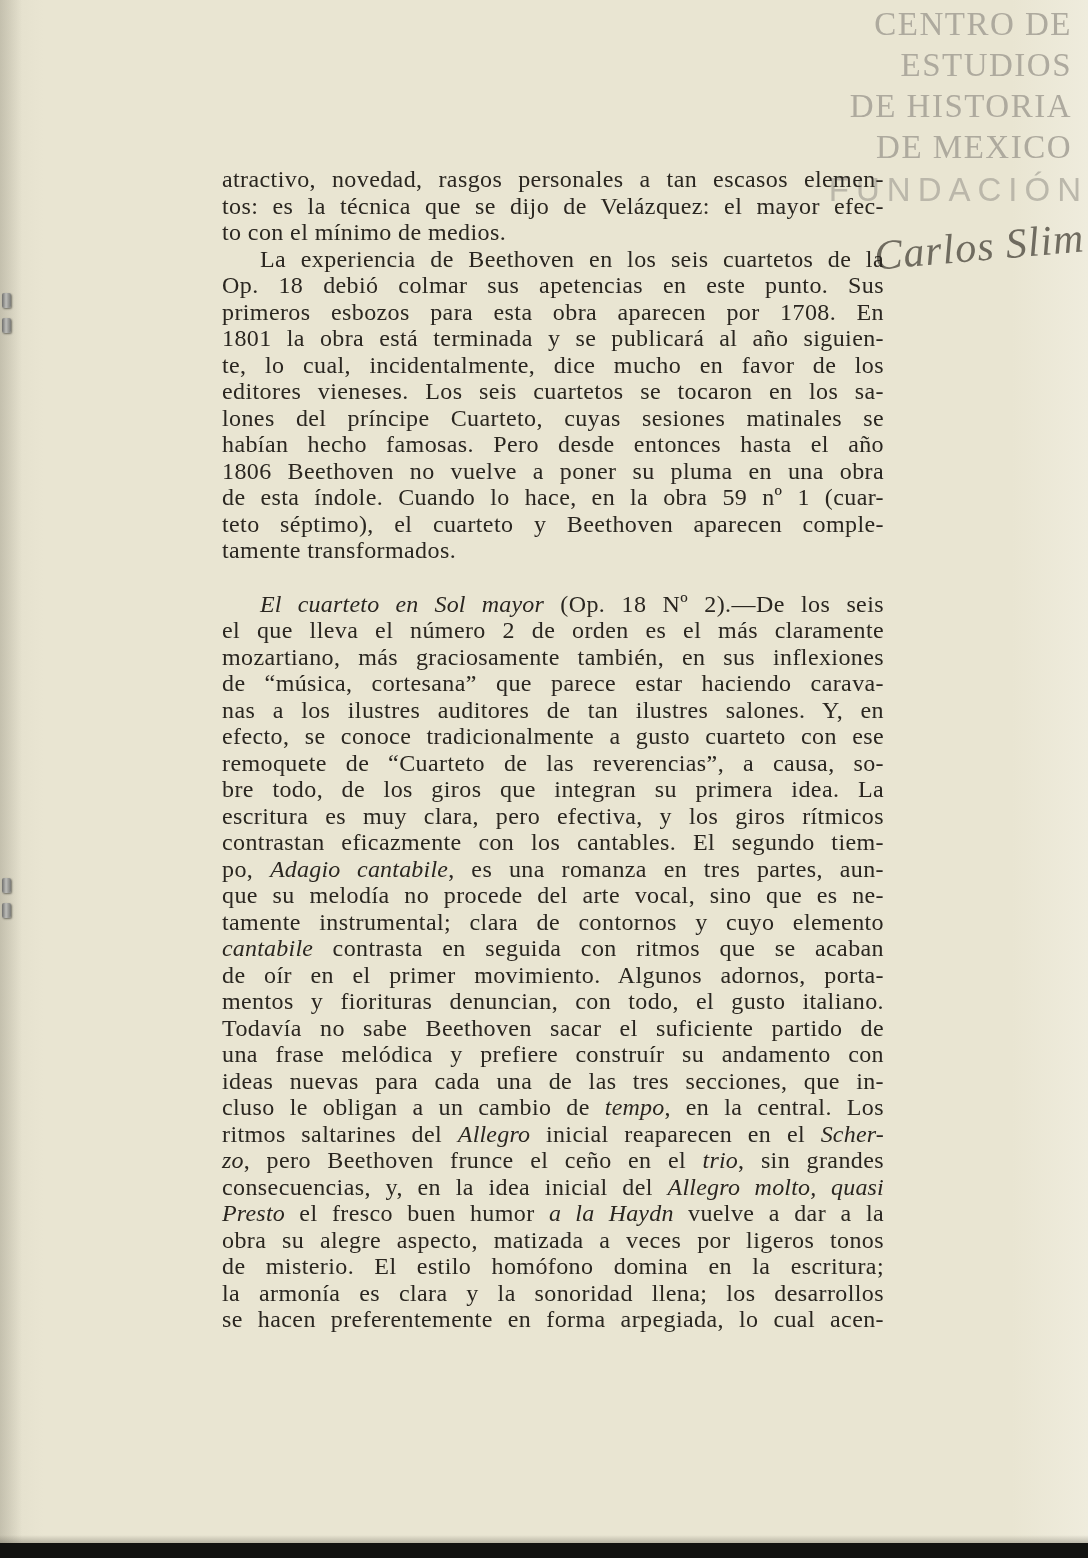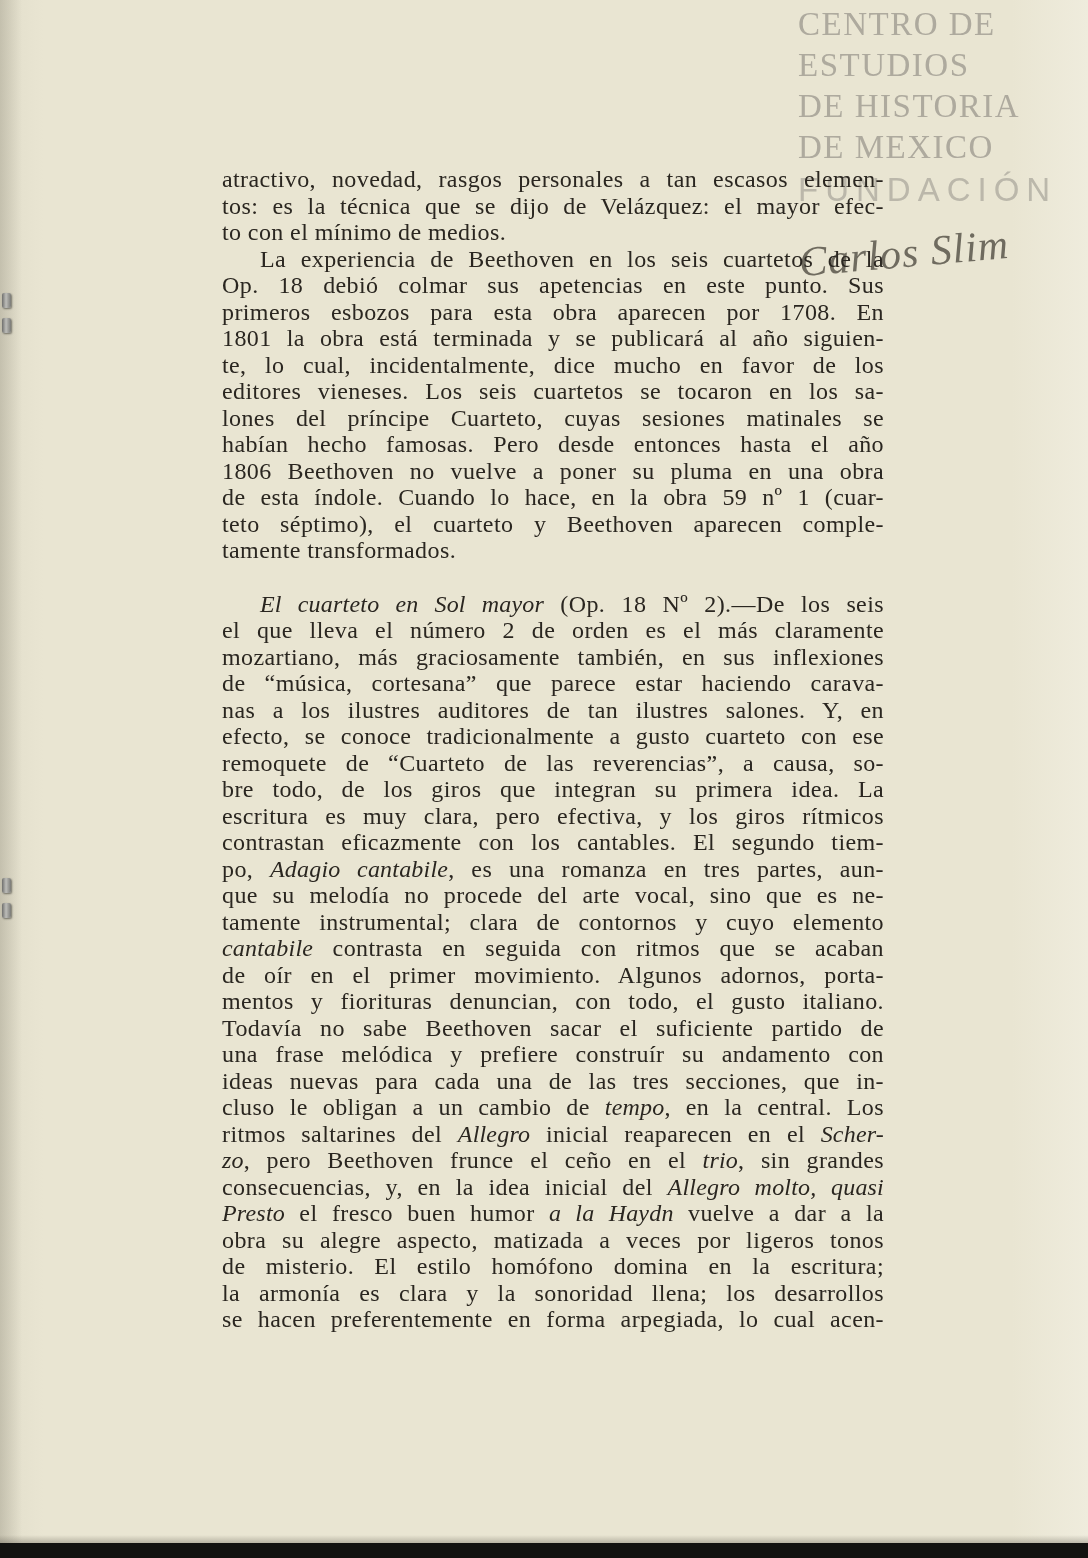--- a/index.html
+++ b/index.html
@@ -39,20 +39,21 @@
     letter-spacing:.4px;
   }
   .para.gap{margin-top:27px;}
   .line{min-height:26.5px;}
   .line.just{text-align:justify;text-align-last:justify;}
   .line.indent{text-indent:38px;}
   .line i{letter-spacing:.2px;}
   
   .stamp{
     position:absolute;top:4px;right:0;width:290px;
+    text-align:right;
     pointer-events:none;
   }
   .stamp-line{
     font-family:"Liberation Serif","DejaVu Serif",serif;
     font-size:33px;line-height:41px;
     letter-spacing:1.5px;
     color:var(--stamp);
     padding-right:16px;
     opacity:.9;
   }

